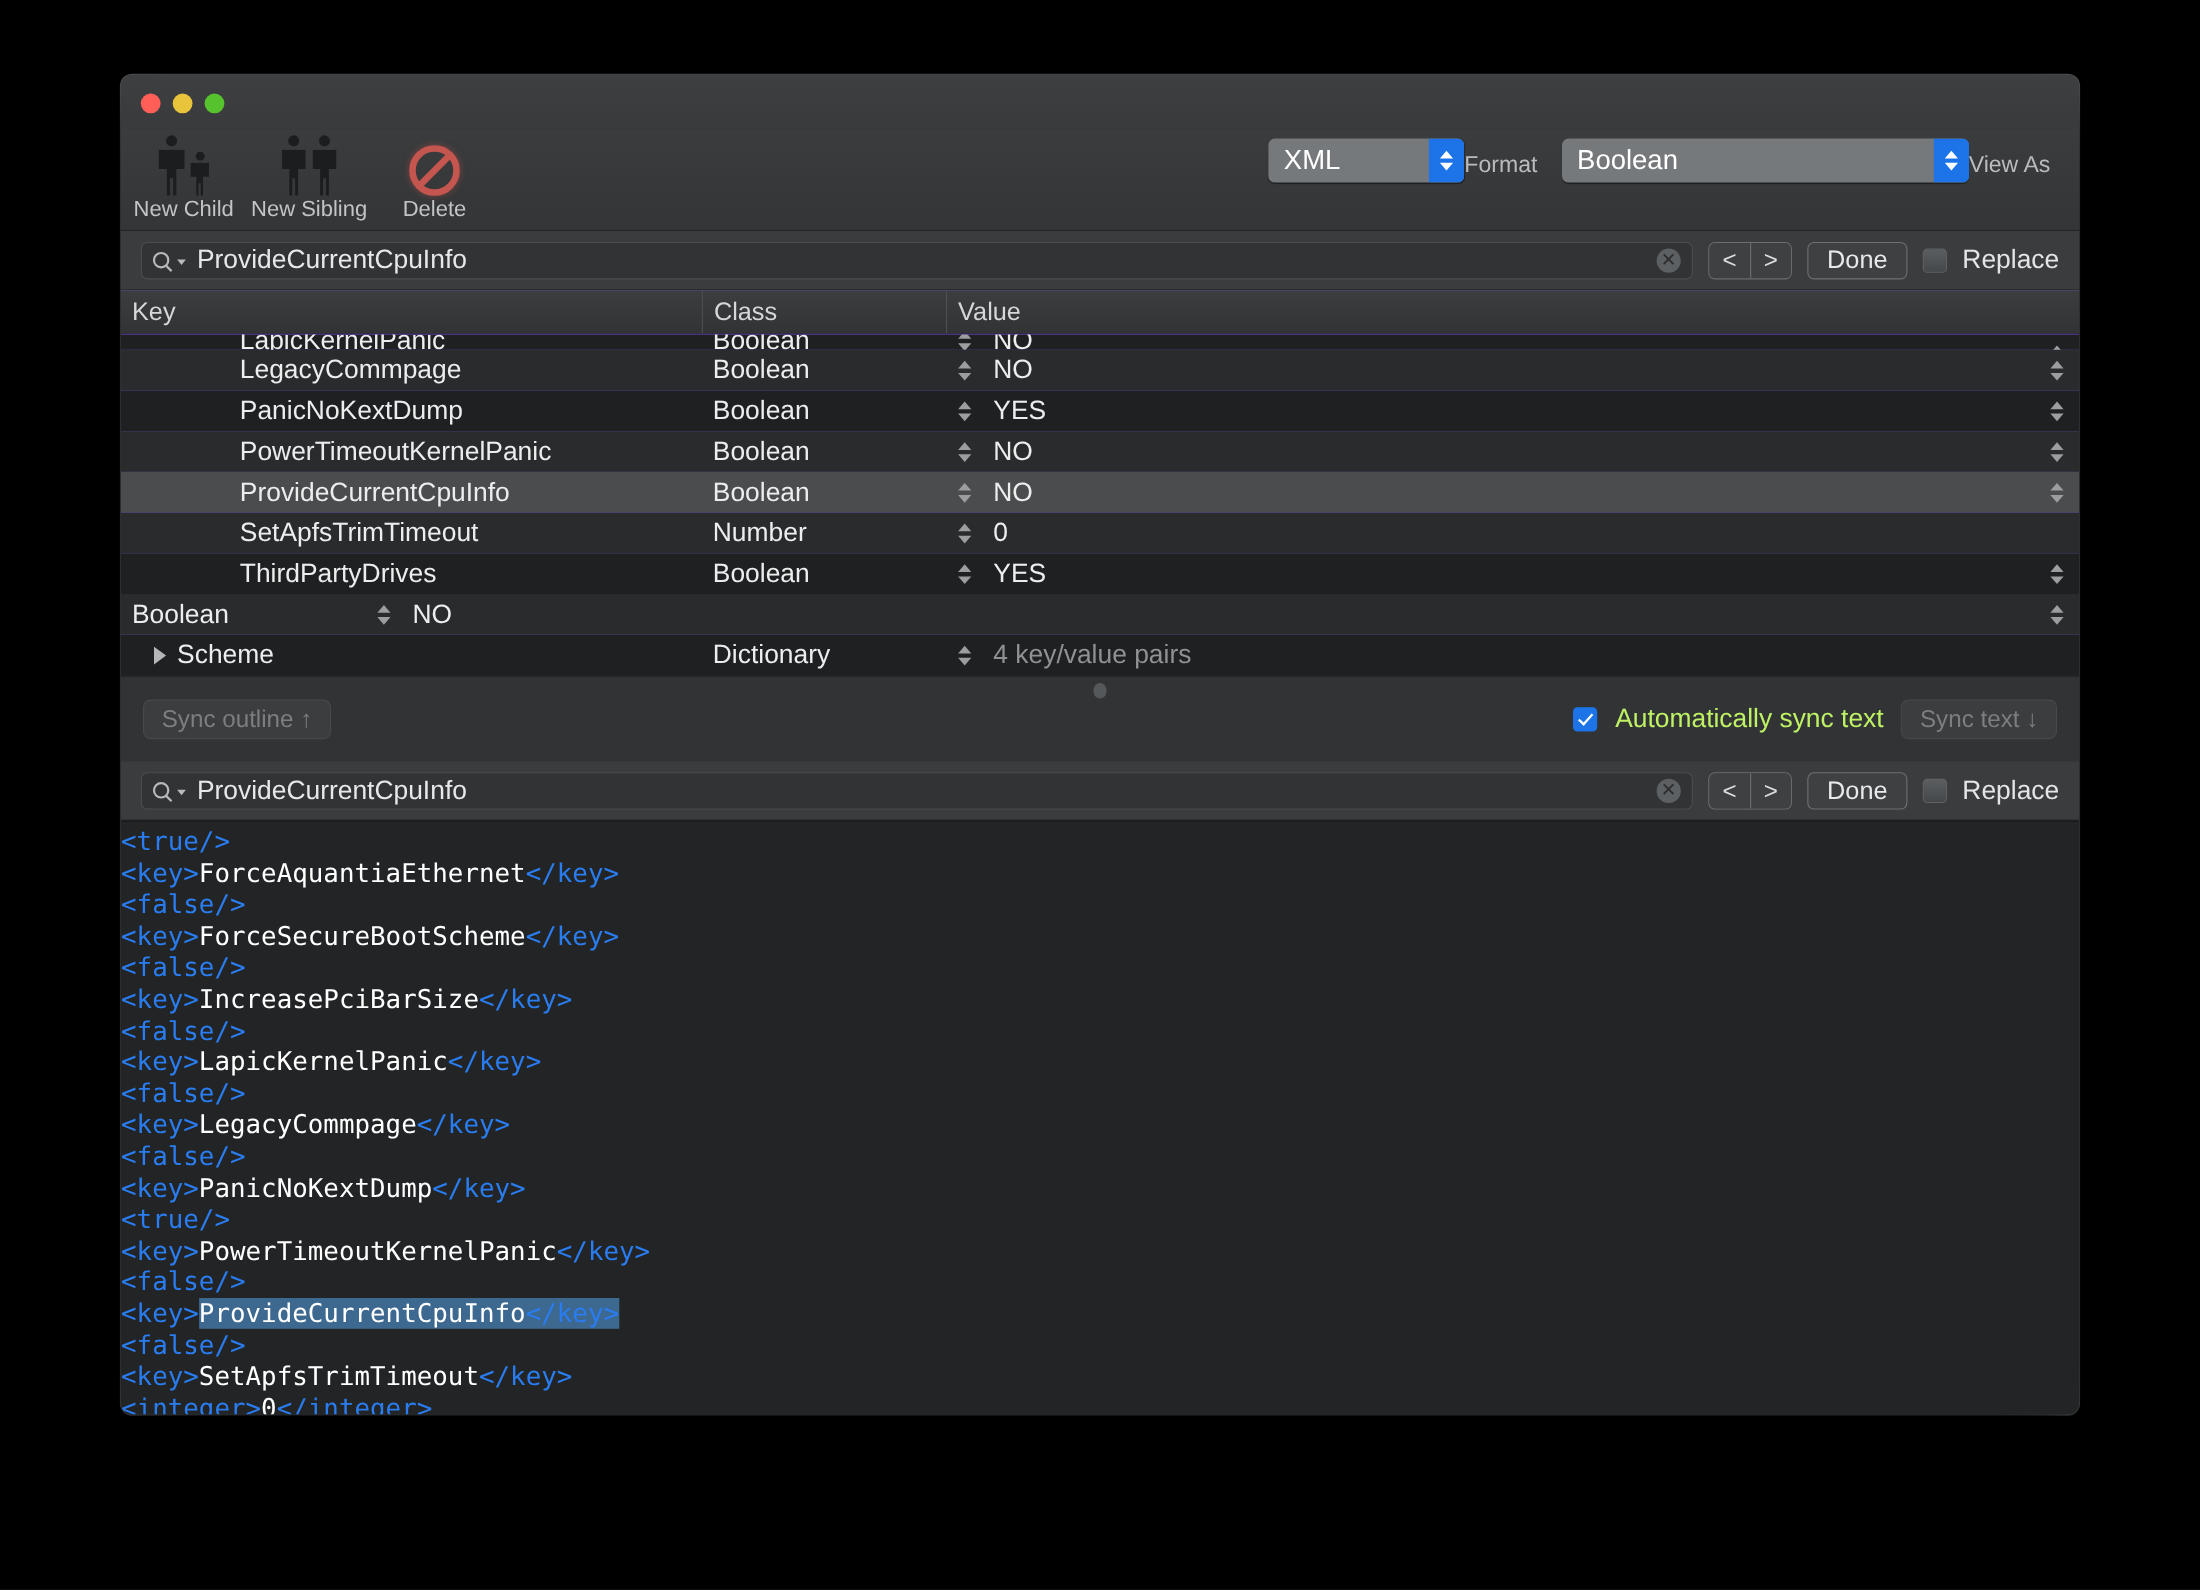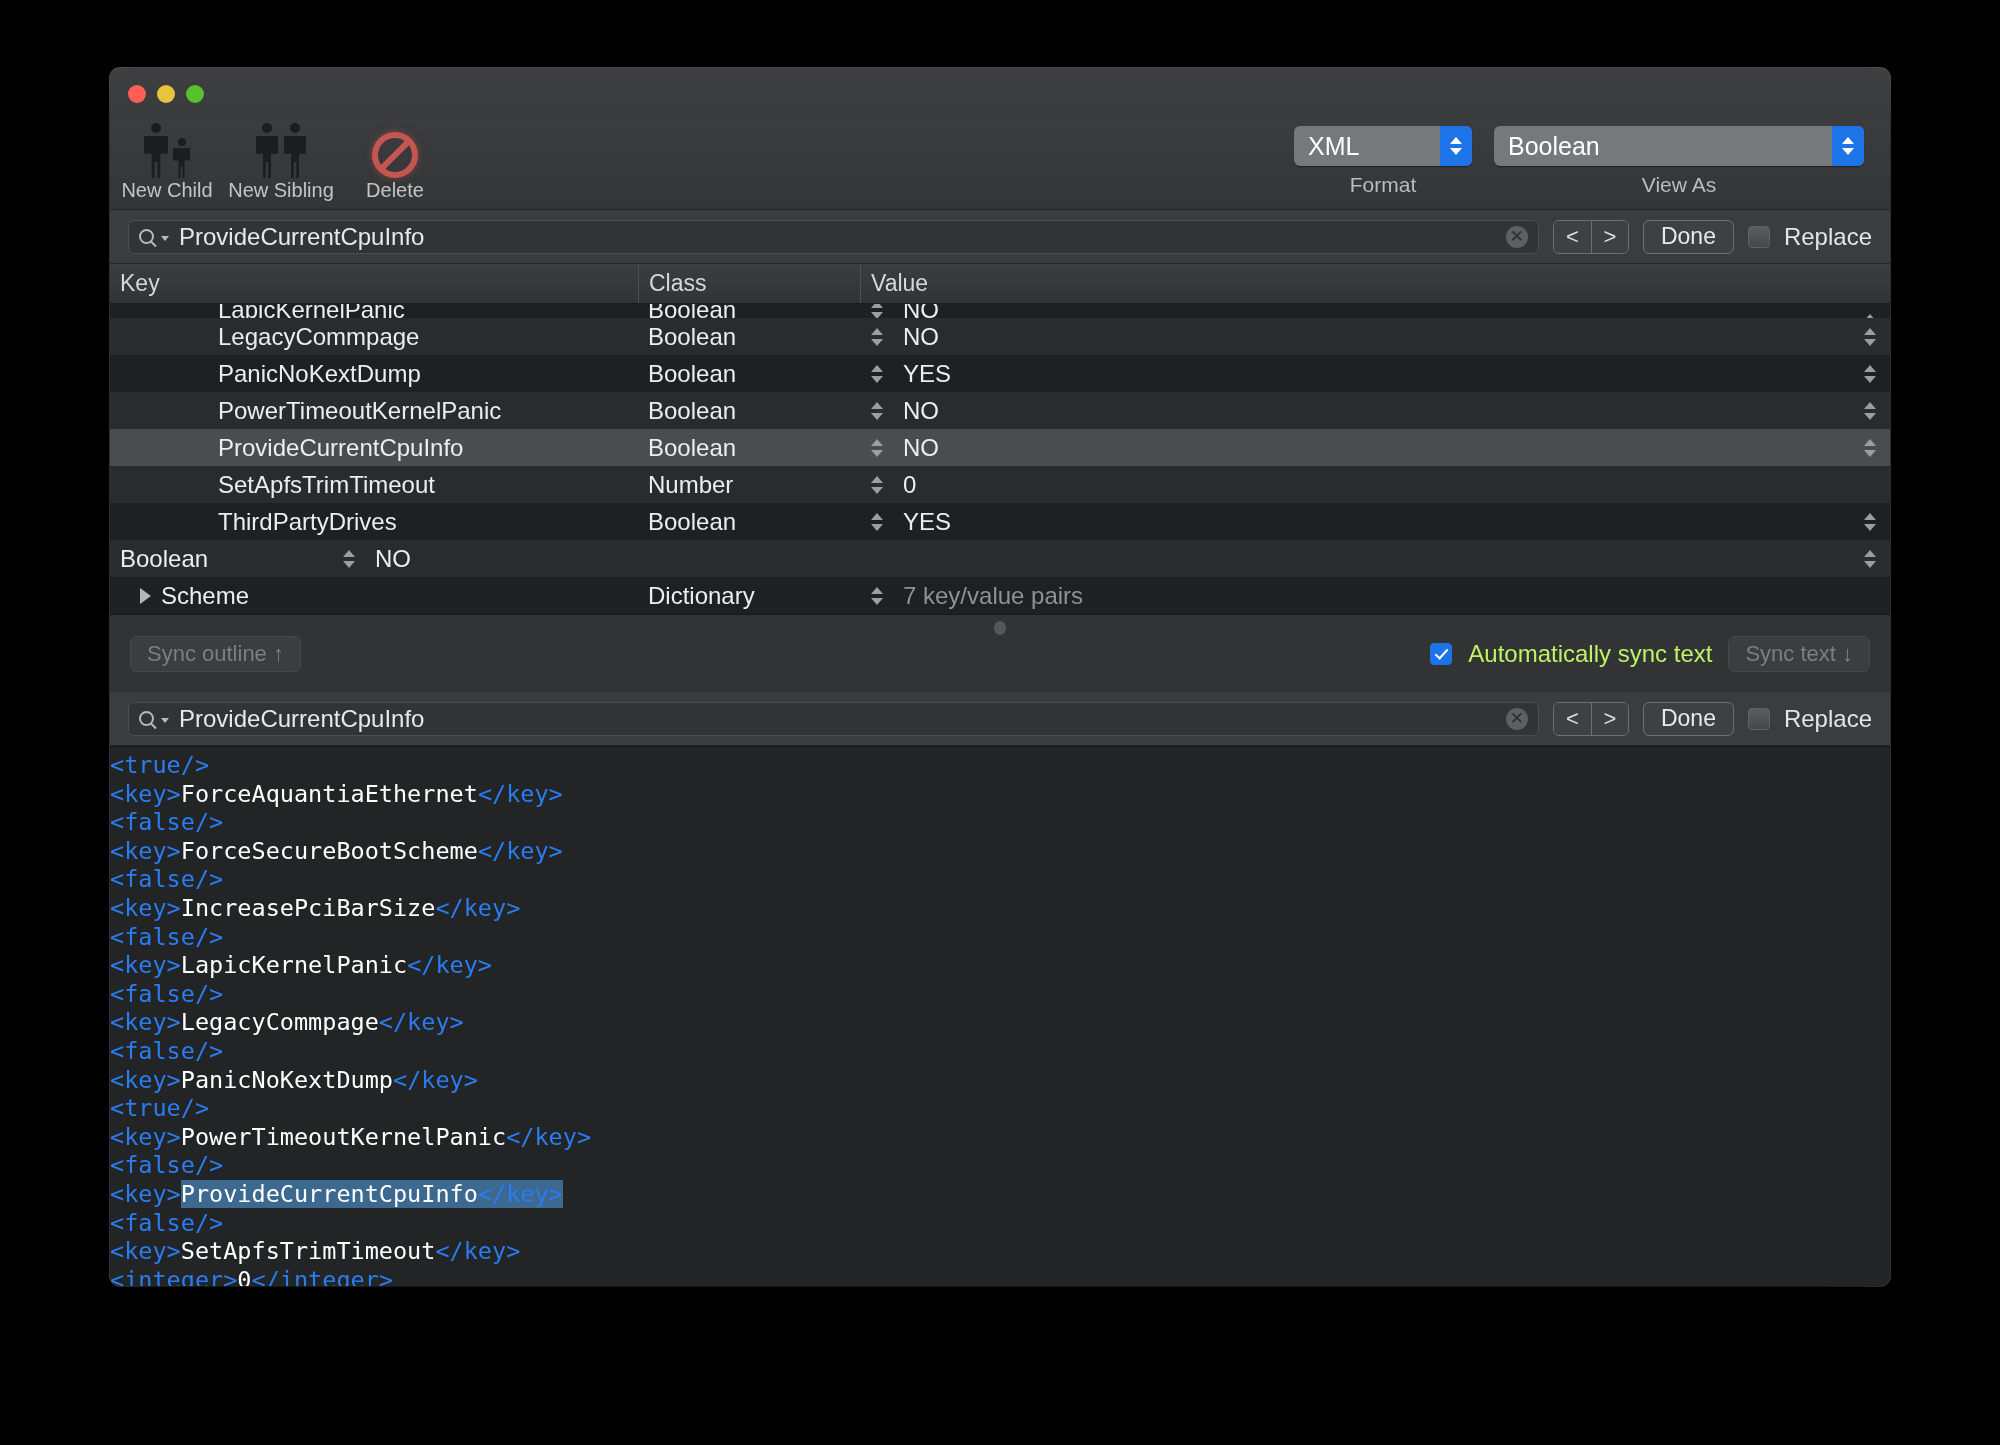--- a/index.html
+++ b/index.html
@@ -109,21 +109,21 @@
     content: ""; position: absolute;
     left: 50%; top: -3px; width: 6px; height: 40px;
     background: #c4564f; transform: translateX(-50%) rotate(45deg);
   }
 
   
   #tb-right {
     position: absolute; right: 26px; top: 8px;
     display: flex; gap: 22px; align-items: flex-start;
   }
-  .popup-col { display: flex; flex-direction: column; align-items: center; }
+  .popup-col { display: flex; flex-direction: row; align-items: center; }
   .popup {
     height: 40px; border-radius: 6px;
     background: #76797b;
     display: flex; align-items: center;
     position: relative;
     box-shadow: 0 1px 1px rgba(0,0,0,.45);
     overflow: hidden;
   }
   .popup .val {
     color: #fff; font-size: 25px; padding: 0 10px 0 14px; white-space: nowrap;
@@ -518,21 +518,21 @@
         <div class="row odd">
           <div class="cell key group">
             <span class="disc"></span>
             <span class="keytext">Scheme</span>
           </div>
           <div class="cell cls">Dictionary</div>
           <div class="cell step">
             <i class="sc-up"></i>
             <i class="sc-down"></i>
           </div>
-          <div class="cell val muted">7 key/value pairs</div>
+          <div class="cell val muted">4 key/value pairs</div>
         </div>
       </div>
   </div>
 
   <div id="splitter">
     <div id="split-dot"></div>
     <div class="ghost-btn">Sync outline ↑</div>
     <div id="sync-right">
       <span class="chk on"></span>
       <span id="autosync-label">Automatically sync text</span>

